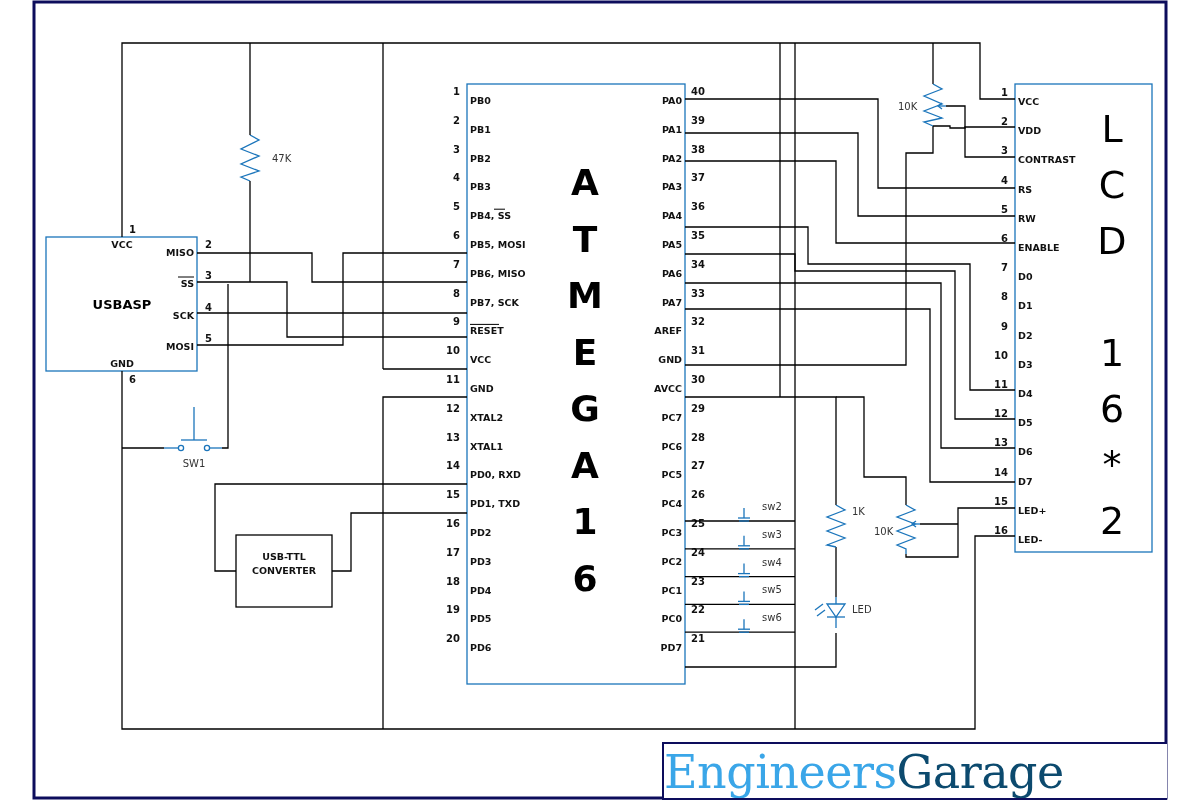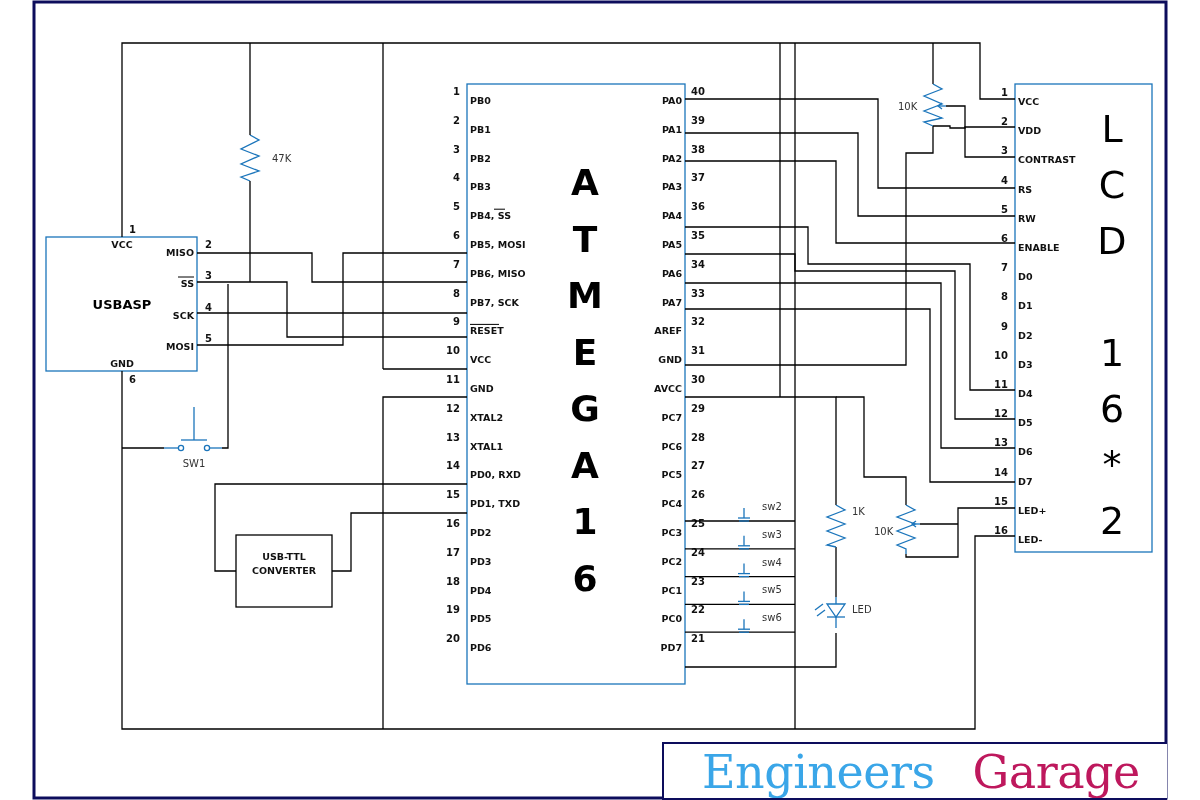--- a/index.html
+++ b/index.html
@@ -6,21 +6,21 @@
   body { width:1200px; height:800px; position:relative; overflow:hidden; font-family:"Liberation Sans", sans-serif; }
   svg { position:absolute; left:0; top:0; }
   .w { stroke:#000; stroke-width:1.3; fill:none; }
   .b { stroke:#1b75bb; stroke-width:1.3; fill:none; }
   .pin { font-family:"DejaVu Sans", sans-serif; font-size:10px; font-weight:bold; fill:#111; }
   .lbl { font-family:"DejaVu Sans", sans-serif; font-size:9.5px; font-weight:bold; fill:#111; }
   .comp { font-family:"DejaVu Sans", sans-serif; font-size:10px; fill:#333; }
   .big { font-family:"DejaVu Sans", sans-serif; font-size:36px; font-weight:bold; fill:#000; }
   .lcdbig { font-family:"DejaVu Sans", sans-serif; font-size:38px; fill:#000; }
   .logo { position:absolute; left:662px; top:742px; width:505px; height:58px; border:2px solid #0d0d5c; border-right:none; background:#fff; box-sizing:border-box; overflow:hidden; }
-  .logo span { font-family:"DejaVu Serif", serif; font-size:46px; line-height:56px; letter-spacing:-0.5px;margin-left:38px; }
+  .logo span { font-family:"DejaVu Serif", serif; font-size:46px; line-height:56px; letter-spacing:-0.5px; }
 </style>
 </head>
 <body>
 
 <svg width="1200" height="800" id="sch">
 
   <rect x="34" y="2" width="1132" height="796" fill="none" stroke="#0d0d5c" stroke-width="3"></rect>
 
   <g>
     <rect x="46" y="237" width="151" height="134" class="b"></rect>
@@ -306,14 +306,14 @@
       <line x1="738" y1="601.4" x2="750" y2="601.4" class="b"></line>
       <text x="762" y="593.4" class="comp">sw5</text>
       <line x1="739" y1="632.2" x2="749" y2="632.2" class="b"></line>
       <line x1="744" y1="619.2" x2="744" y2="629.2" class="b"></line>
       <line x1="738" y1="629.2" x2="750" y2="629.2" class="b"></line>
       <text x="762" y="621.2" class="comp">sw6</text>
     </g>
 </svg>
 
 <div class="logo">
-  <span style="color:#3aa6e8">Engineers</span><span style="color:#be185d">Garage</span>
+  <span style="color:#3aa6e8">Engineers</span><span style="color:#0c4a6e">Garage</span>
 </div>
 
 </body></html>

